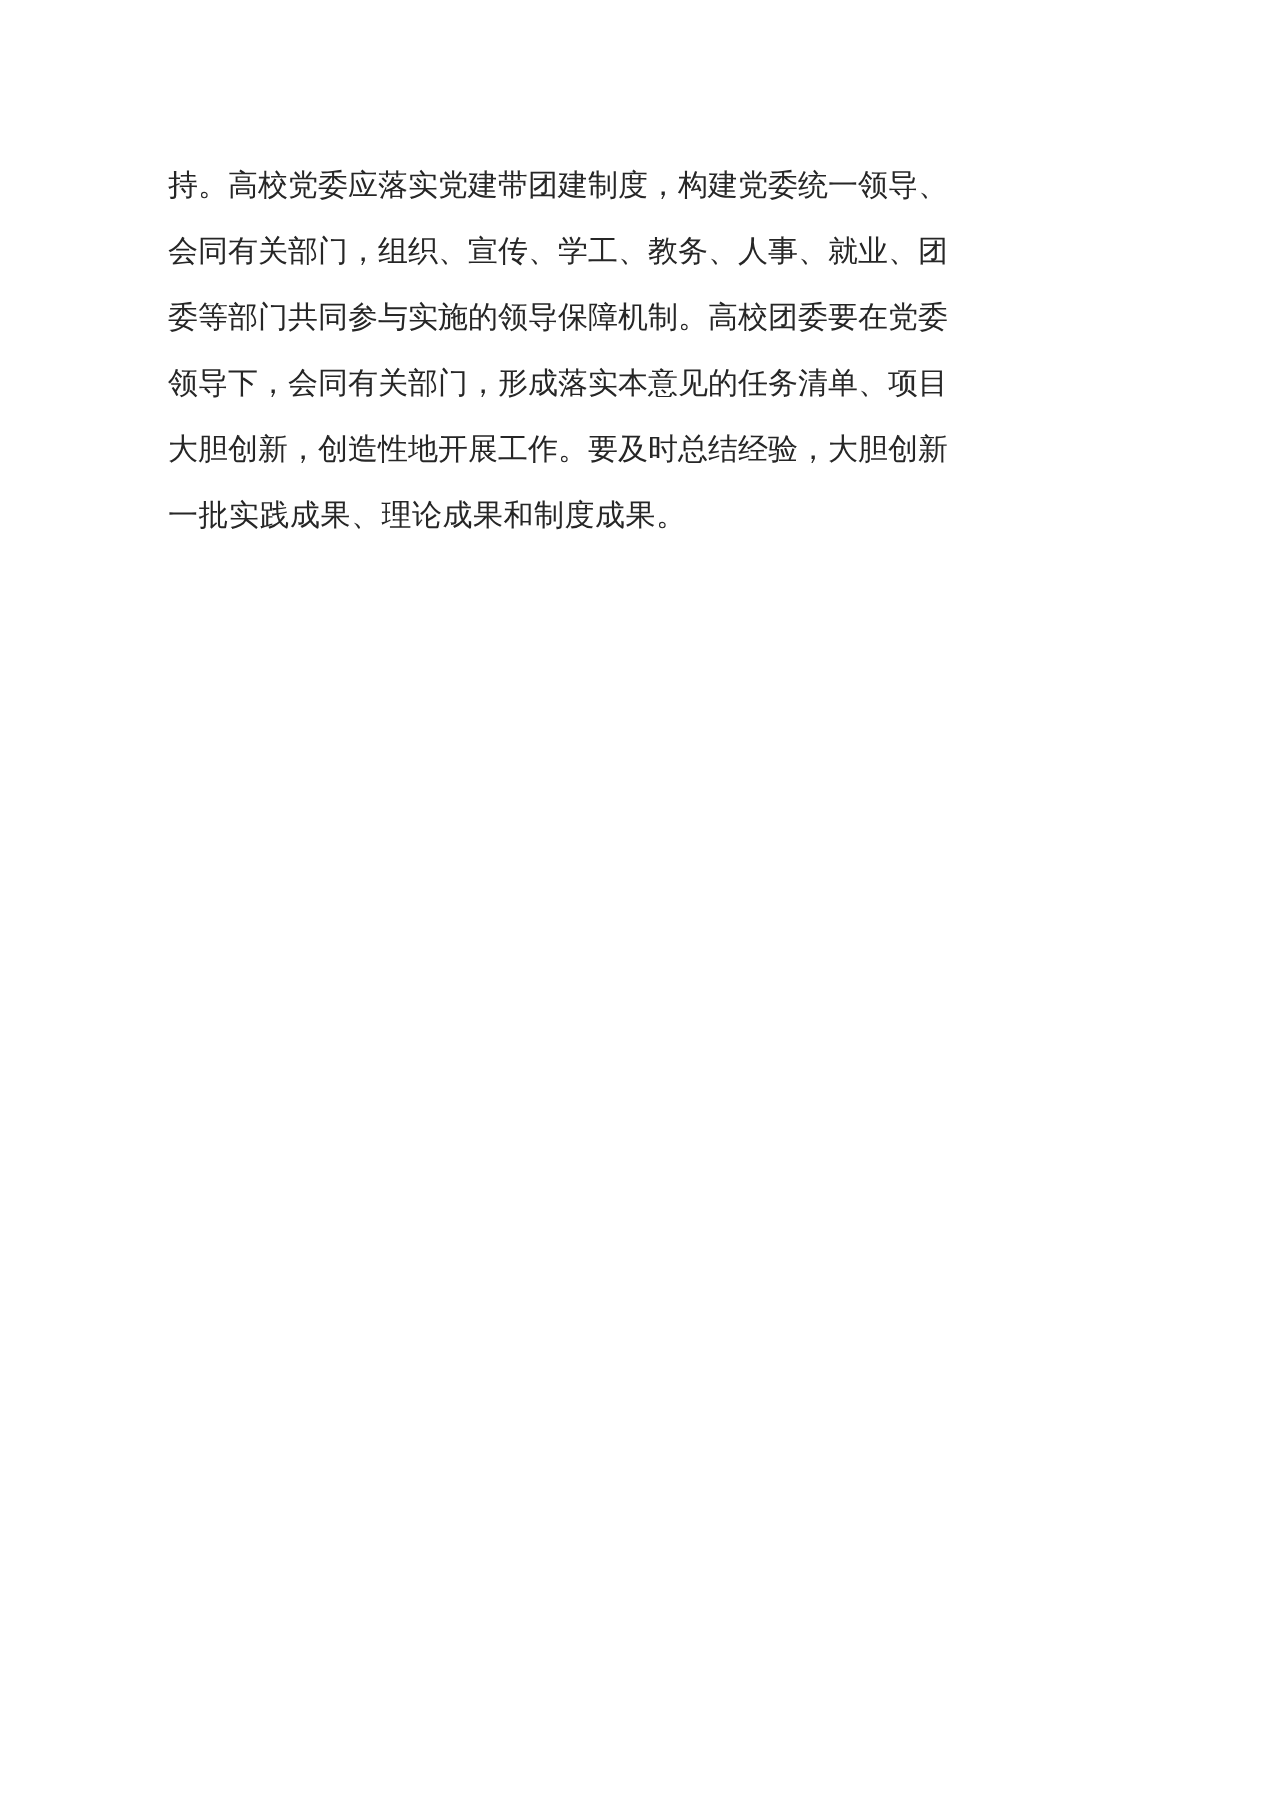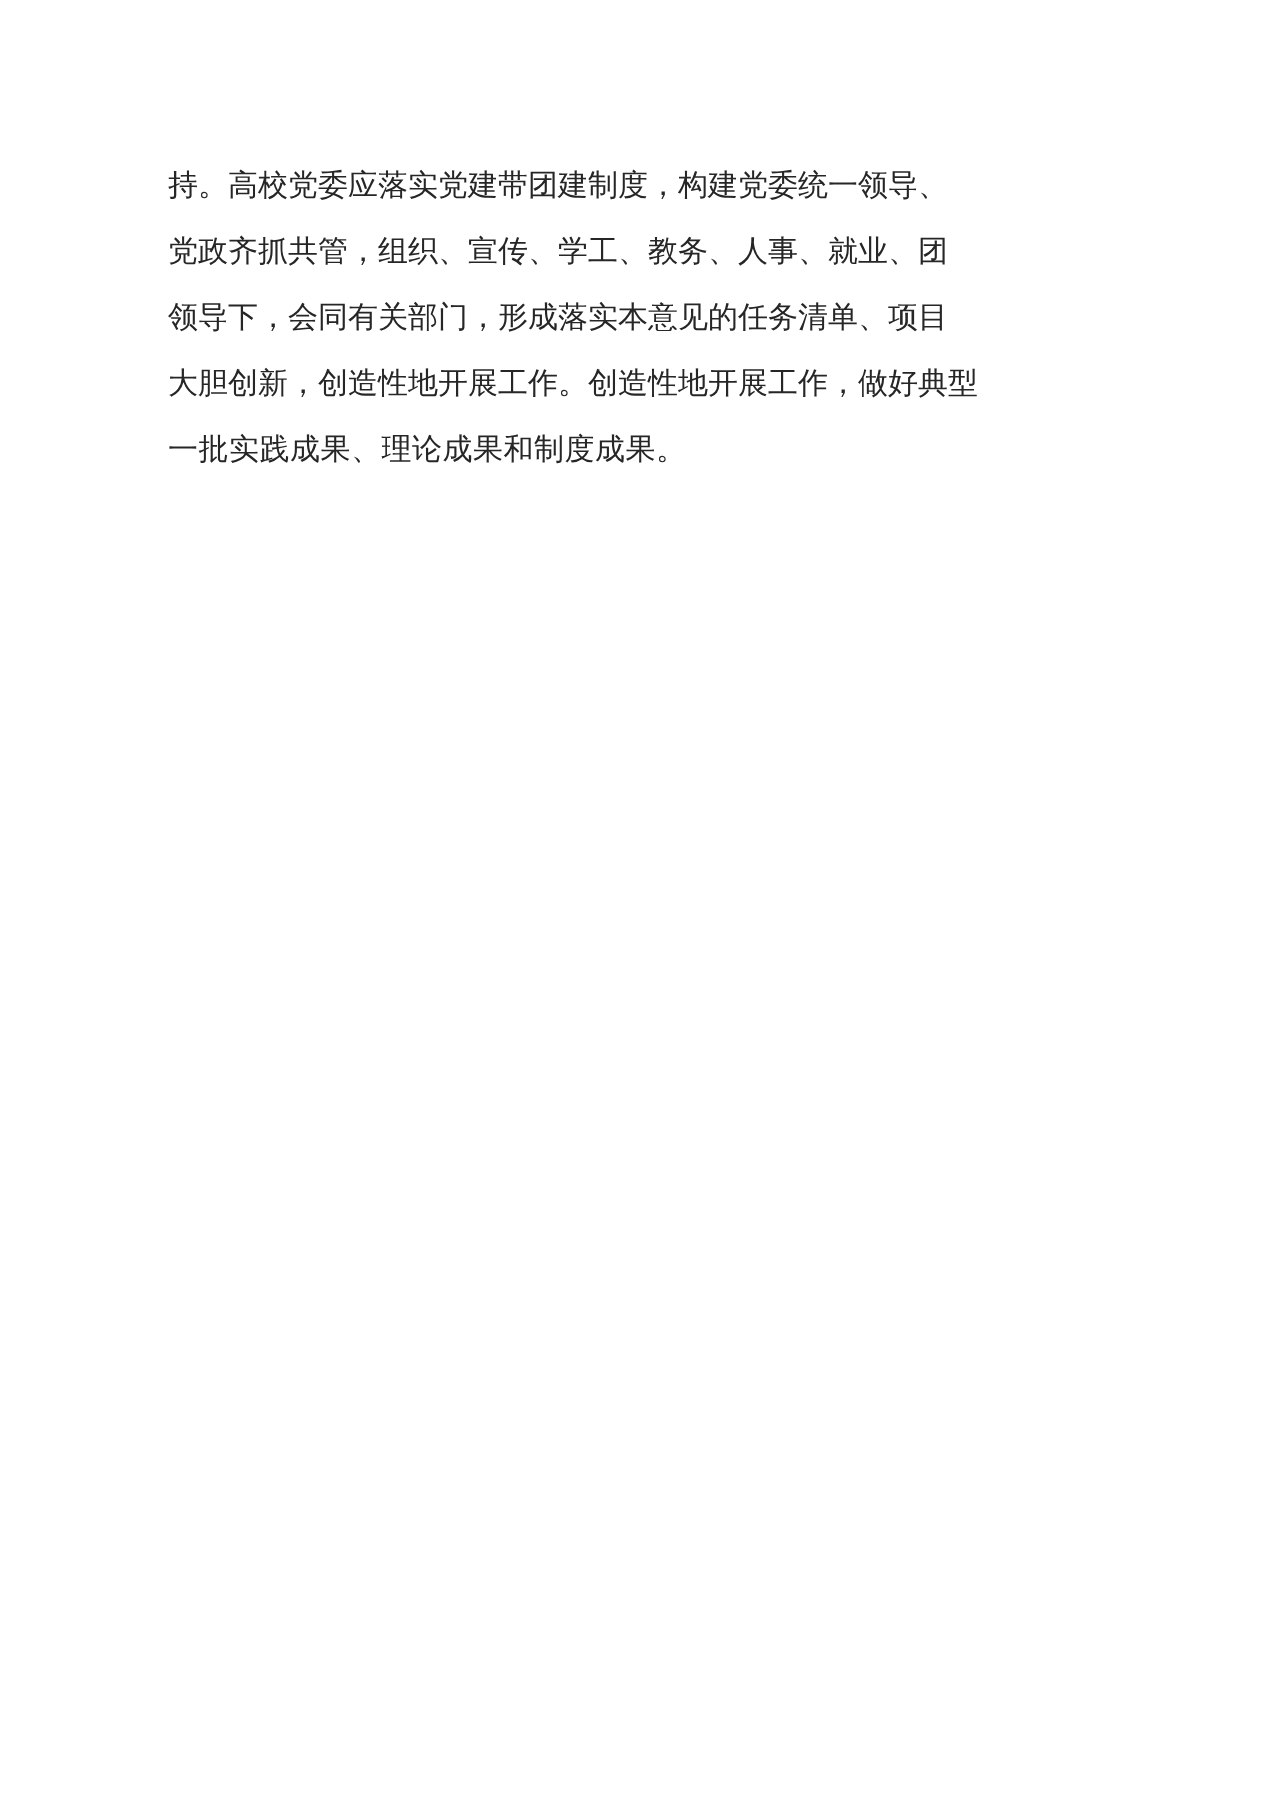--- a/index.html
+++ b/index.html
@@ -40,18 +40,19 @@
     text-align-last: left;
     letter-spacing: 0.5px;
   }
 </style>
 </head>
 <body>
 
 <div class="page">
   <div class="textblock">
     <div class="line">持。高校党委应落实党建带团建制度，构建党委统一领导、</div>
-    <div class="line">党政齐抓共管，组织、宣传、学工、教务、人事、就业、团</div>
+    <div class="line">会同有关部门，组织、宣传、学工、教务、人事、就业、团</div>
+    <div class="line">委等部门共同参与实施的领导保障机制。高校团委要在党委</div>
     <div class="line">领导下，会同有关部门，形成落实本意见的任务清单、项目</div>
-    <div class="line">大胆创新，创造性地开展工作。创造性地开展工作，做好典型</div>
+    <div class="line">大胆创新，创造性地开展工作。要及时总结经验，大胆创新</div>
     <div class="line last">一批实践成果、理论成果和制度成果。</div>
   </div>
 </div>
 
 </body></html>

